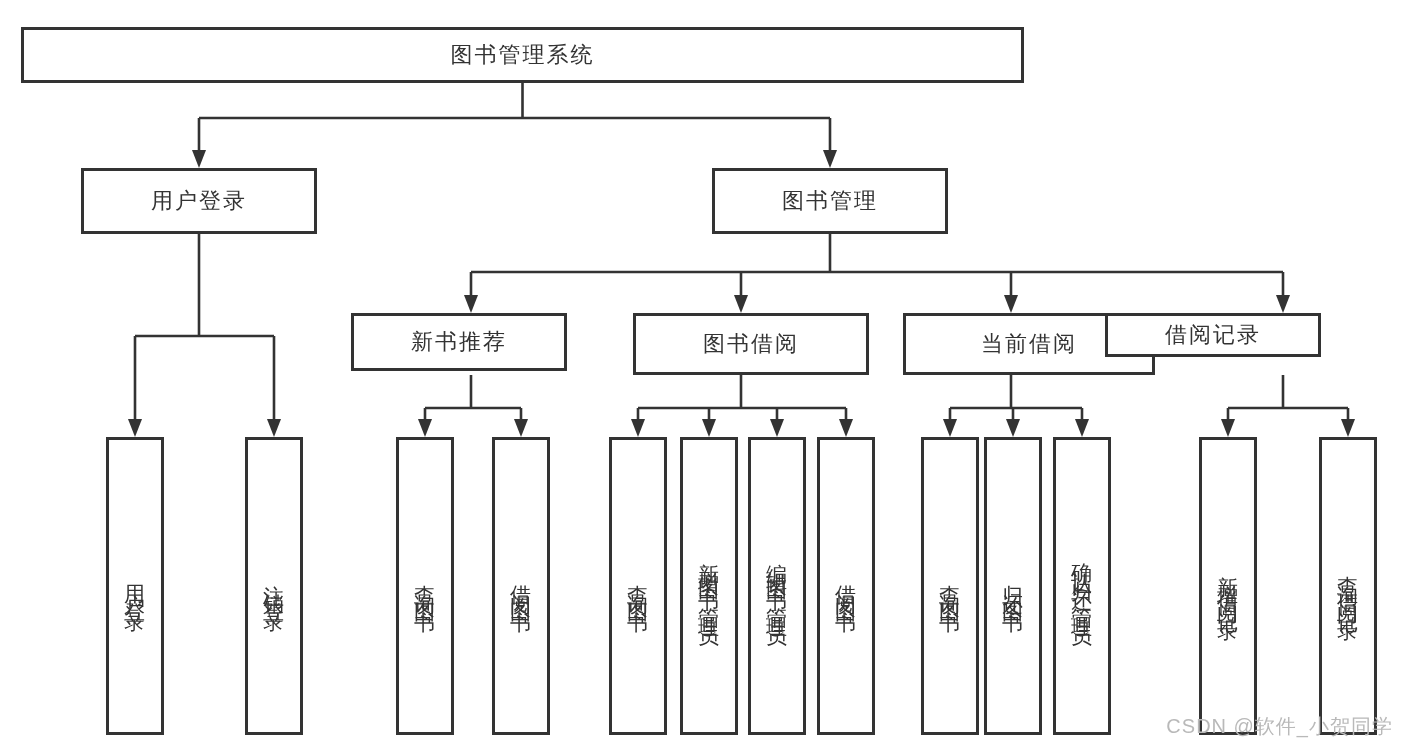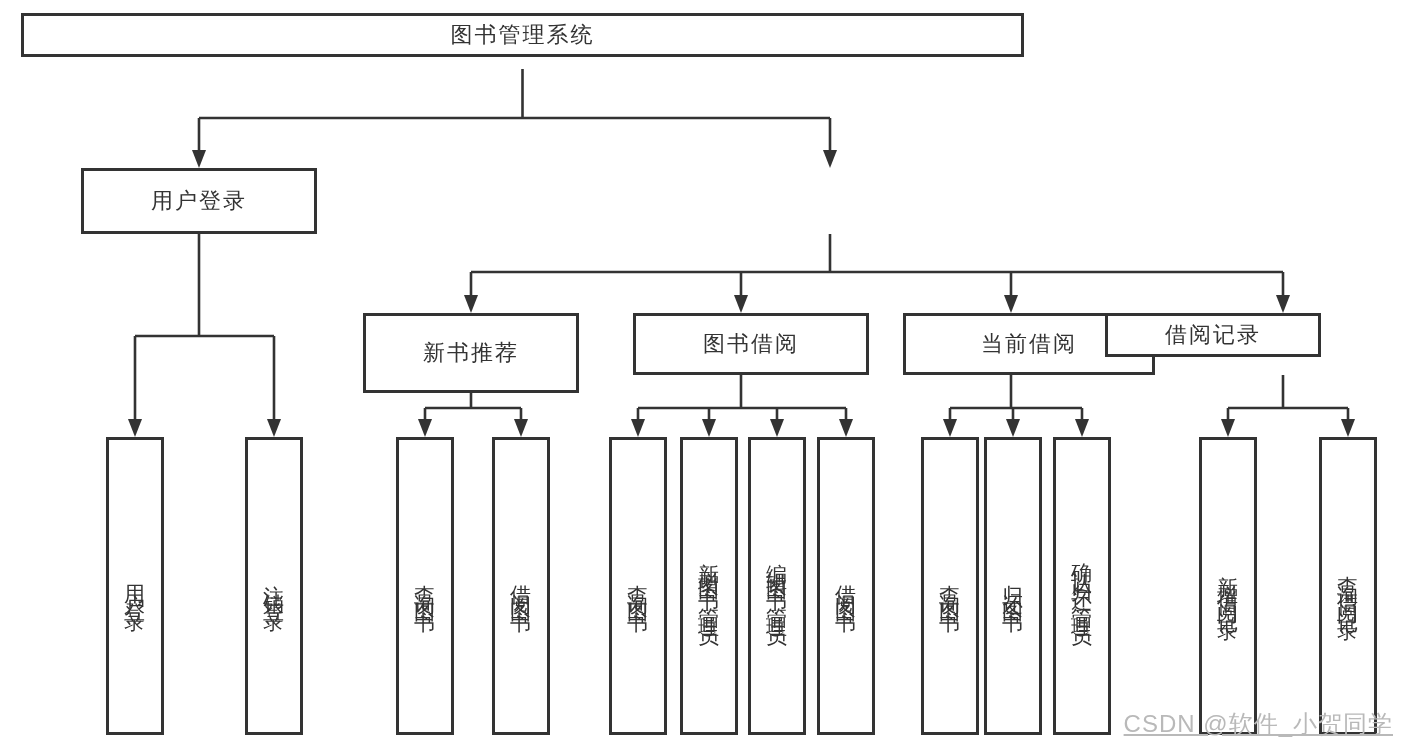--- a/index.html
+++ b/index.html
@@ -23,23 +23,22 @@
   .h{font-size:22px;letter-spacing:2px;white-space:nowrap;}
   .v{
     writing-mode:vertical-rl;text-orientation:mixed;
     font-size:21px;letter-spacing:9px;line-height:1;
   }
   .conn{position:absolute;left:0;top:0;pointer-events:none;}
   .conn path{stroke:var(--line);stroke-width:2.6;fill:none;}
   .conn polygon{fill:var(--line);stroke:none;}
   .wm{
     position:absolute;right:12px;bottom:7px;
-    font-size:24px;color:var(--watermark);white-space:nowrap;
+    font-size:20px;color:var(--watermark);white-space:nowrap;
     letter-spacing:1px;
-    text-decoration:underline;
   }
 </style>
 </head>
 <body>
 
 <div class="canvas">
 
   <svg class="conn" width="1405" height="747" viewBox="0 0 1405 747">
     <g>
       <path d="M522.5 69 V118 M199 118 H830 M199 118 V151 M830 118 V151"></path>
@@ -66,25 +65,26 @@
       <polygon points="770,419 784,419 777,437"></polygon>
       <polygon points="839,419 853,419 846,437"></polygon>
       <polygon points="943,419 957,419 950,437"></polygon>
       <polygon points="1006,419 1020,419 1013,437"></polygon>
       <polygon points="1075,419 1089,419 1082,437"></polygon>
       <polygon points="1221,419 1235,419 1228,437"></polygon>
       <polygon points="1341,419 1355,419 1348,437"></polygon>
     </g>
   </svg>
 
-  <div class="box h" style="left:21px;top:13px;width:1003px;height:44px">图书管理系统</div>
+  <div class="box h" style="left:21px;top:27px;width:1003px;height:56px">图书管理系统</div>
 
   <div class="box h" style="left:81px;top:168px;width:236px;height:66px">用户登录</div>
+  <div class="box h" style="left:712px;top:168px;width:236px;height:66px">图书管理</div>
 
-  <div class="box h" style="left:363px;top:313px;width:216px;height:80px">新书推荐</div>
+  <div class="box h" style="left:351px;top:313px;width:216px;height:58px">新书推荐</div>
   <div class="box h" style="left:633px;top:313px;width:236px;height:62px">图书借阅</div>
   <div class="box h" style="left:903px;top:313px;width:252px;height:62px">当前借阅</div>
   <div class="box h" style="left:1105px;top:313px;width:216px;height:44px">借阅记录</div>
 
   <div class="box v" style="left:106px;top:437px;width:58px;height:298px">用户登录</div>
   <div class="box v" style="left:245px;top:437px;width:58px;height:298px">注销登录</div>
 
   <div class="box v" style="left:396px;top:437px;width:58px;height:298px">查询图书</div>
   <div class="box v" style="left:492px;top:437px;width:58px;height:298px">借阅图书</div>
 

